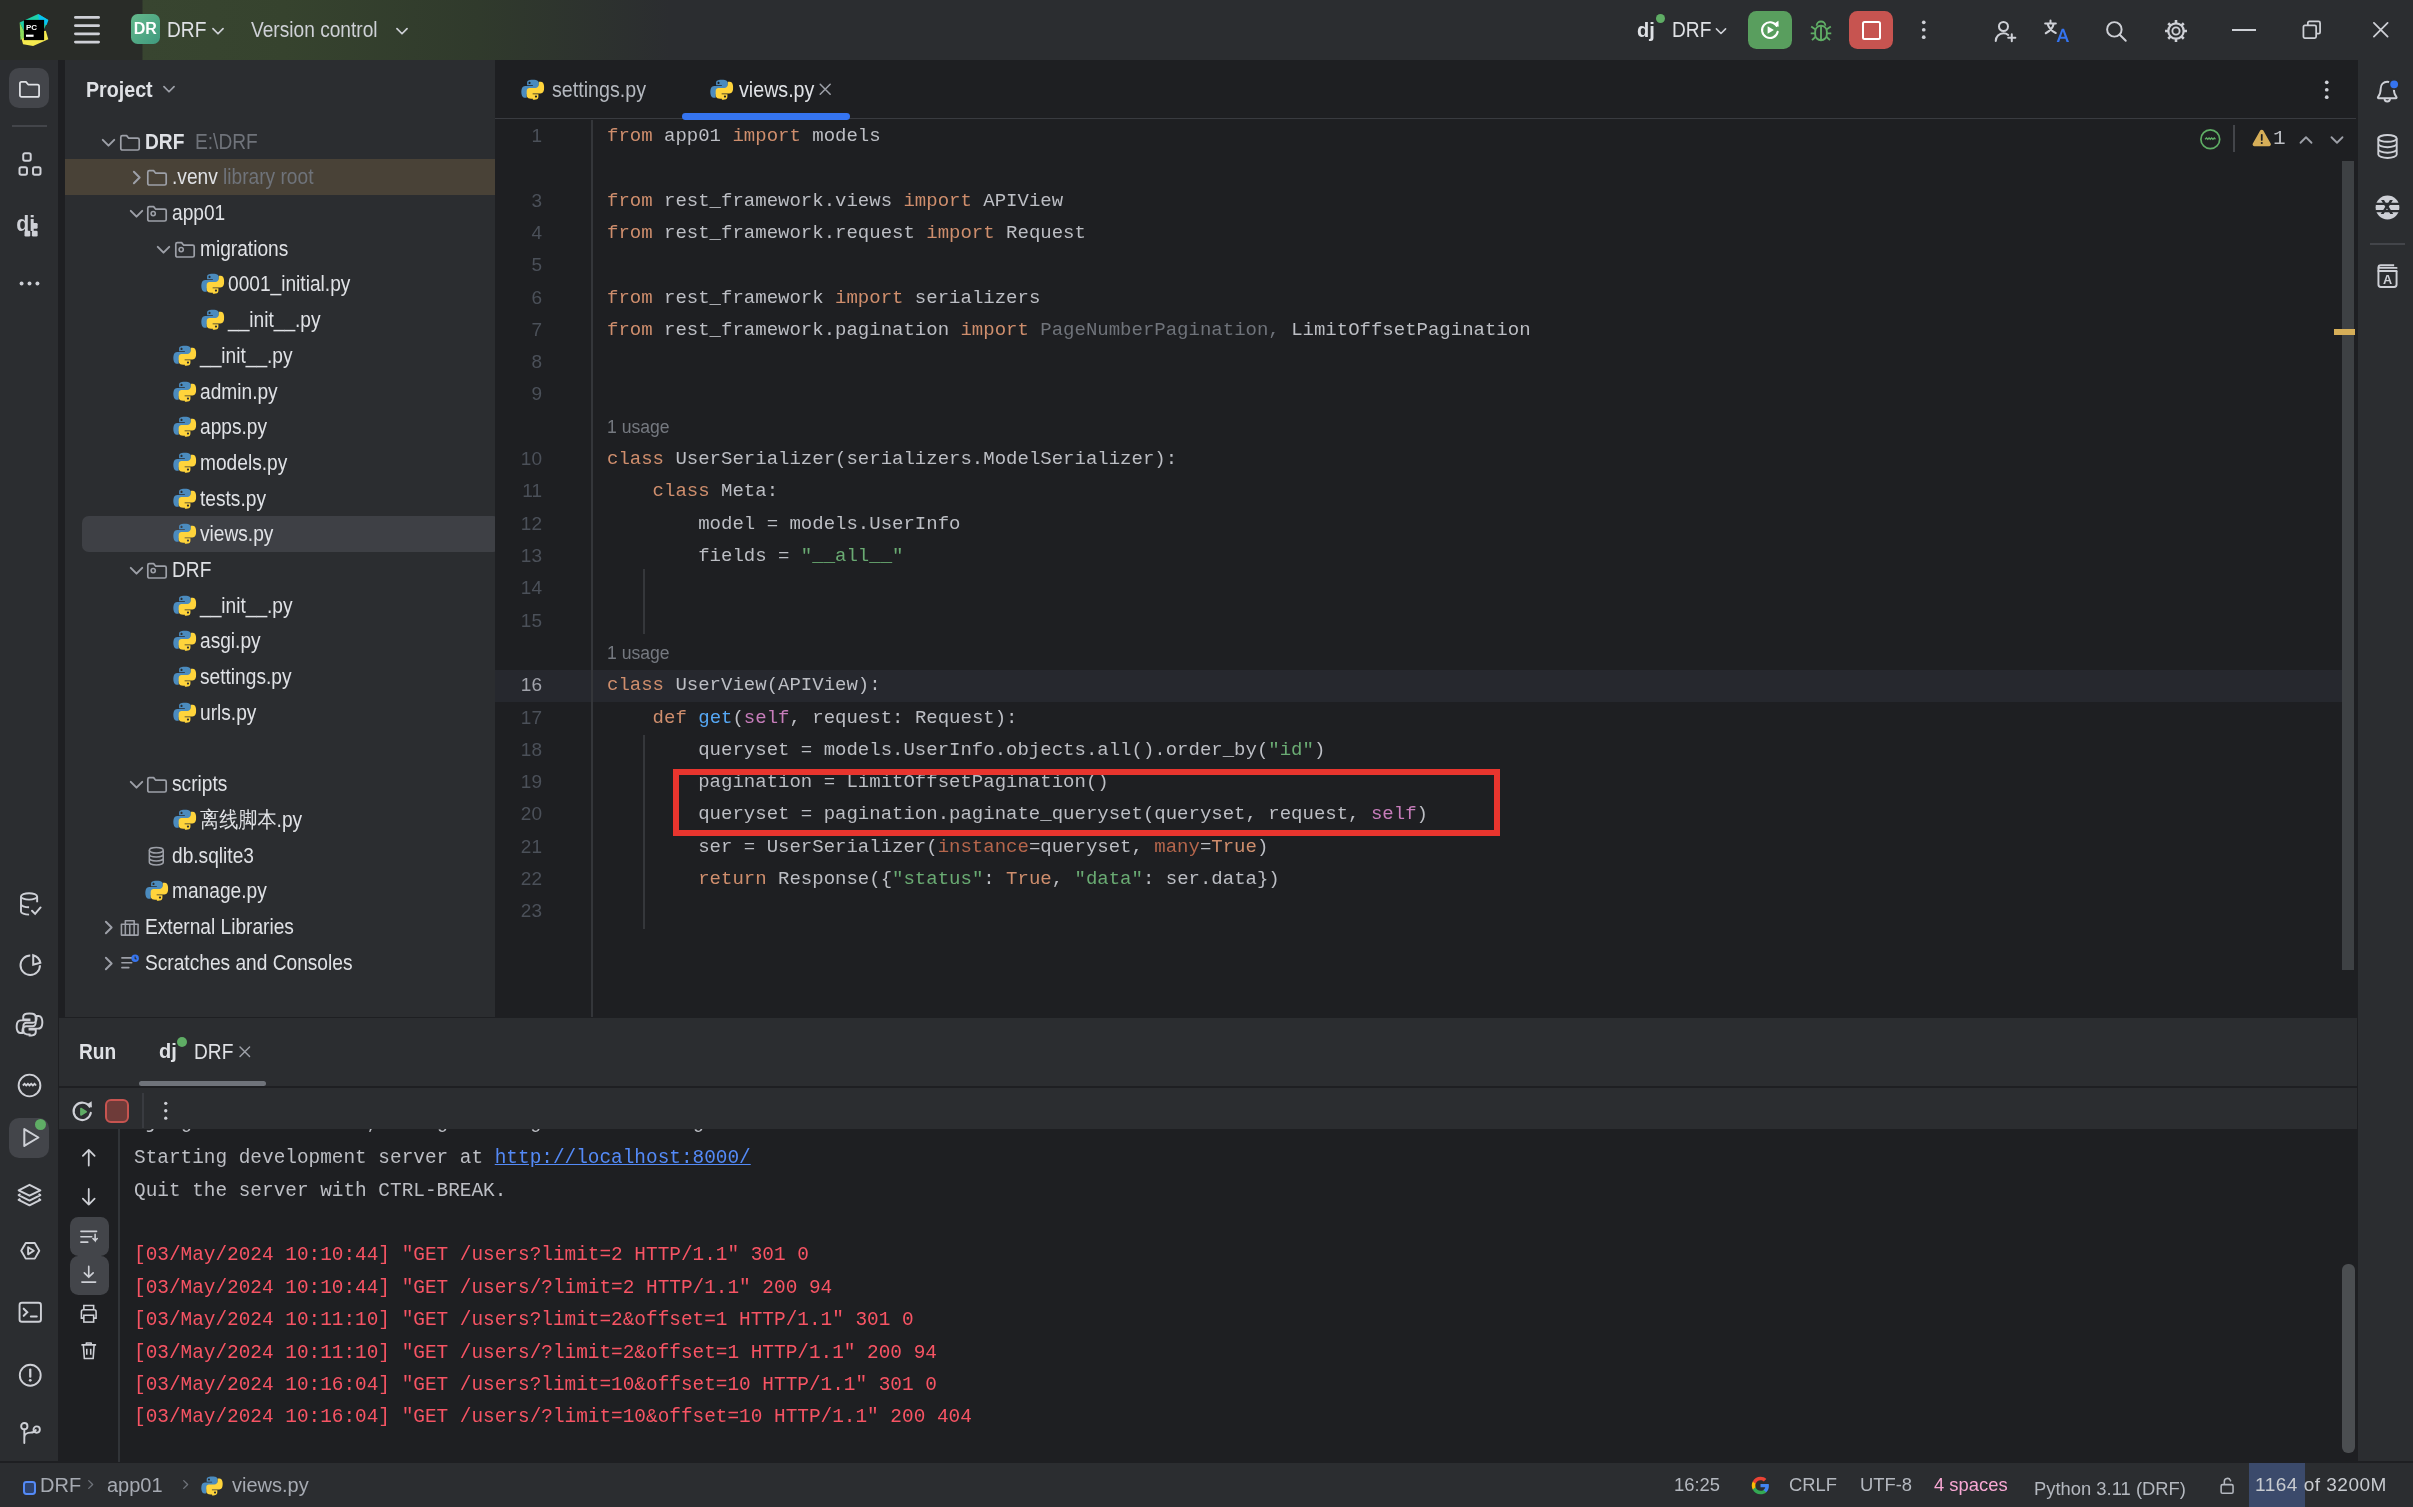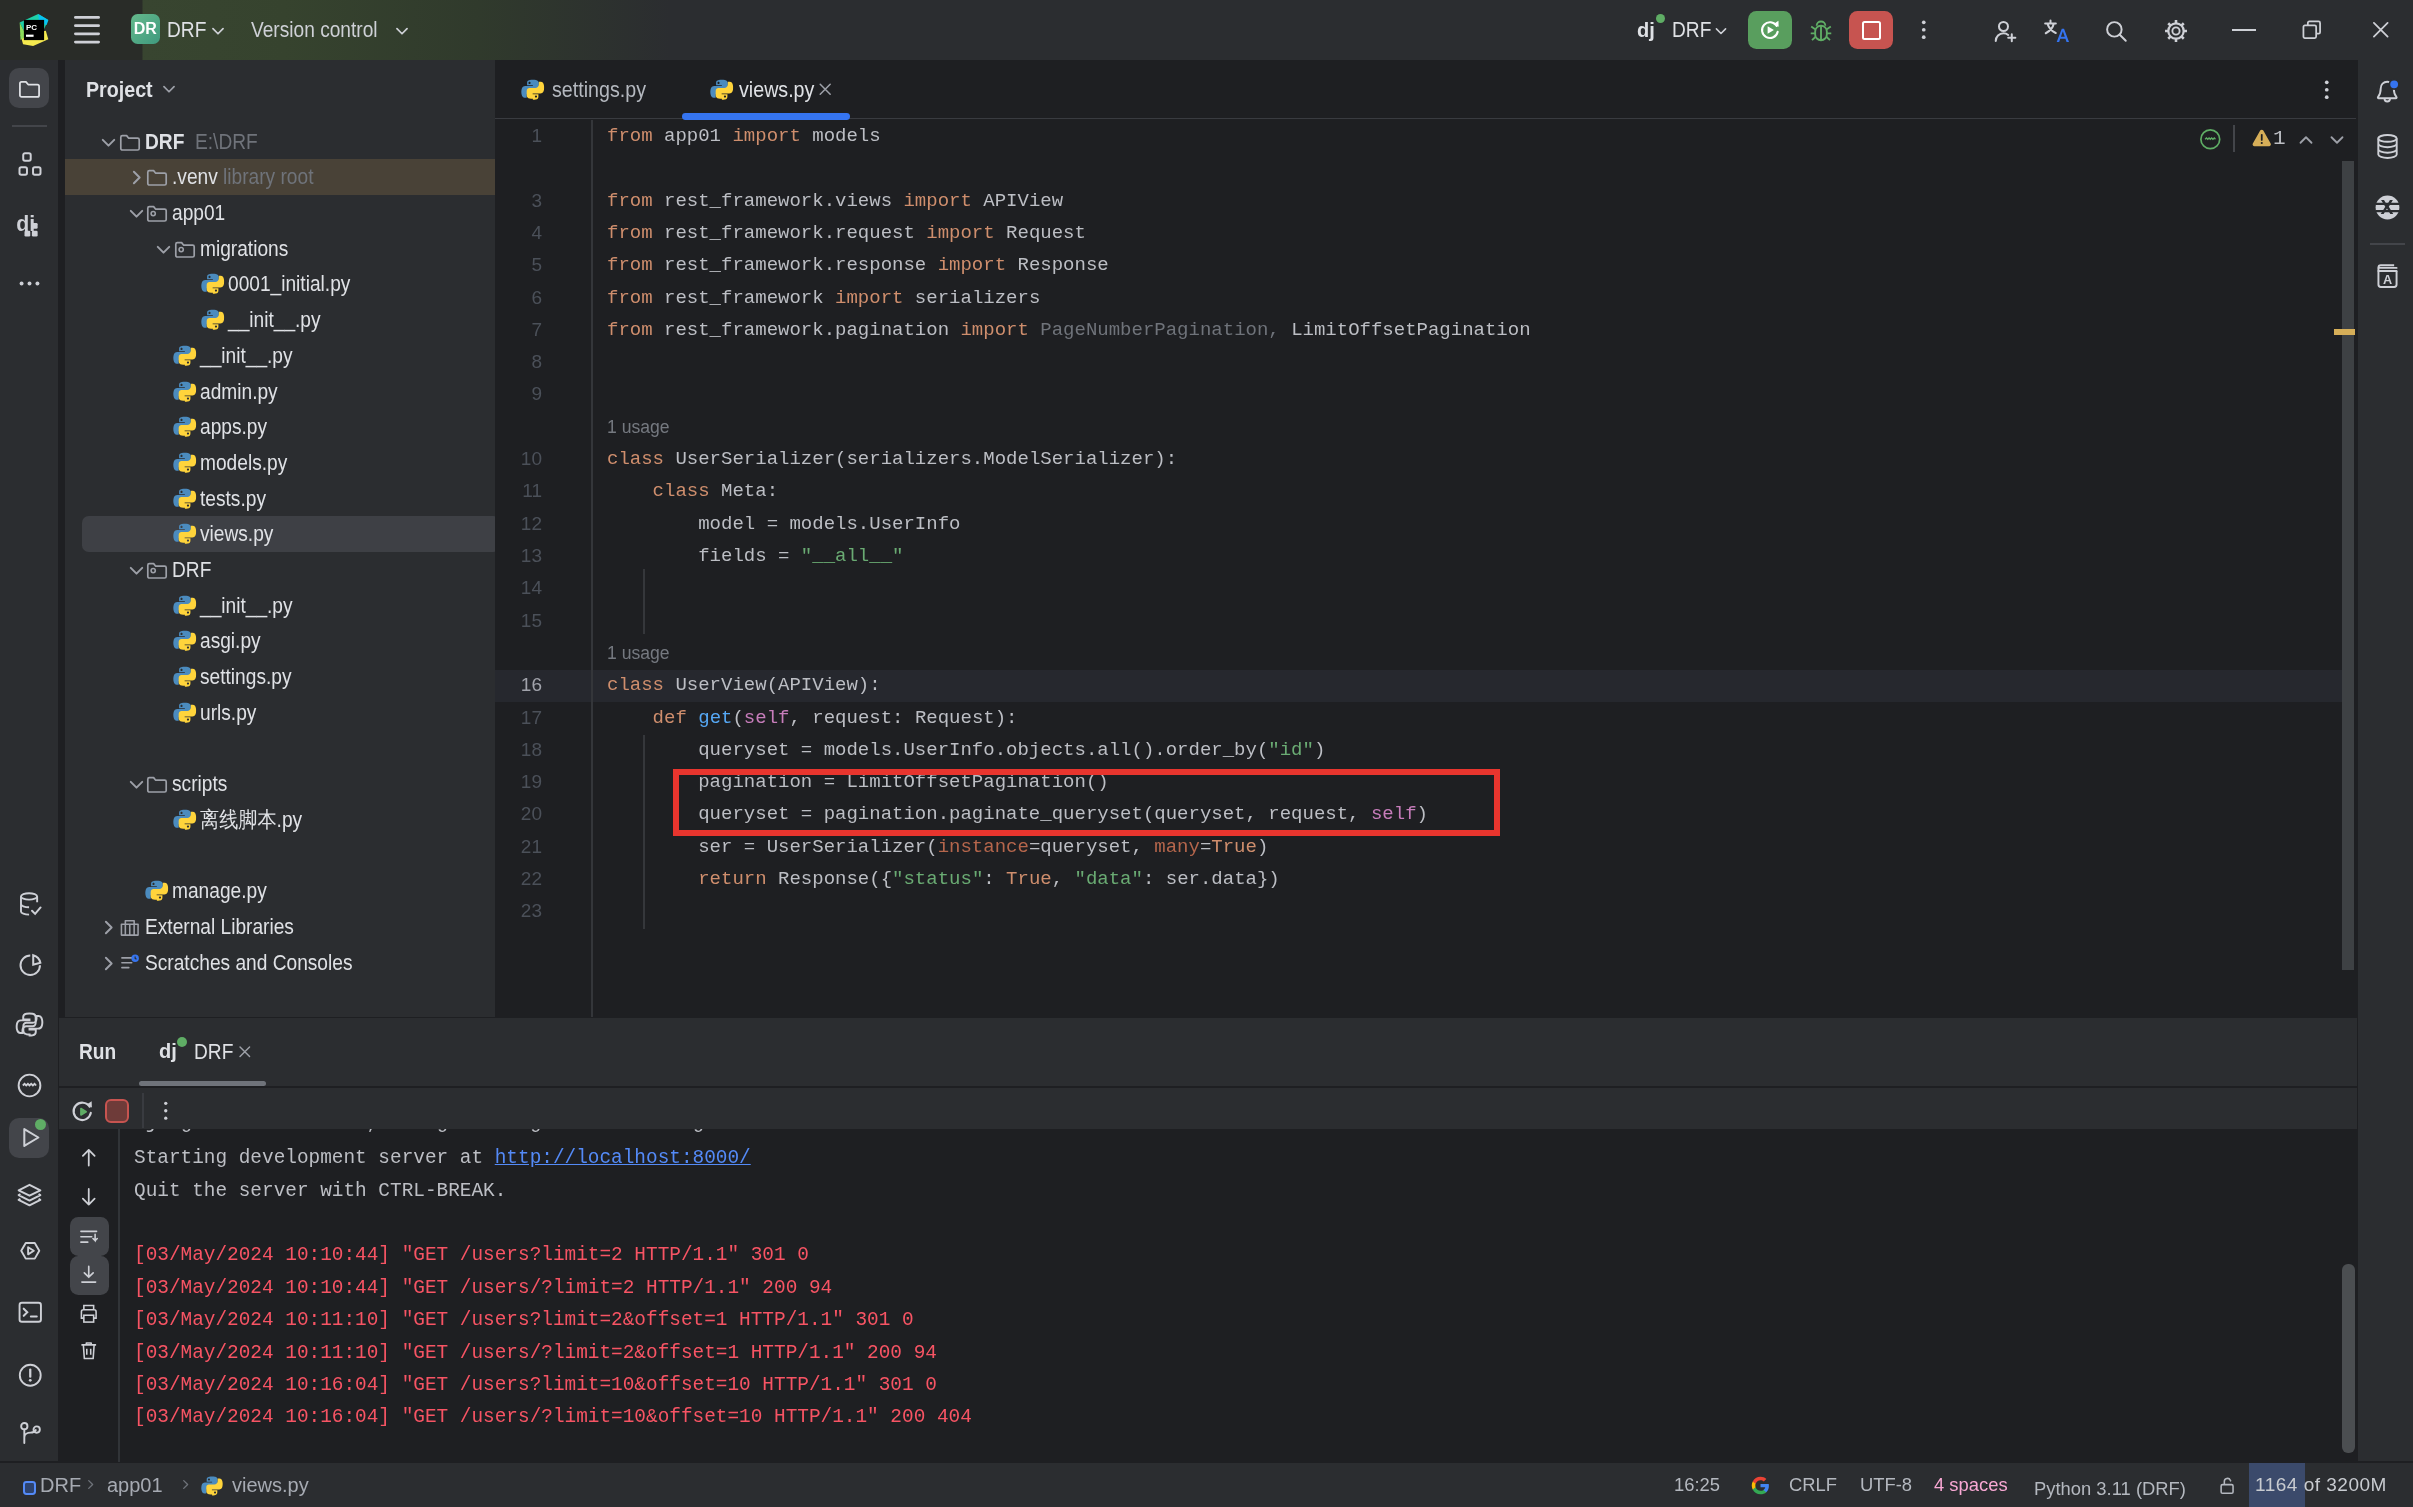--- a/index.html
+++ b/index.html
@@ -402,20 +402,26 @@
           <use href="#fold"></use>
         </svg>
       <div class="a lbl" style="left:107px;">scripts</div>
     </div>
     <div class="trow" style="top:742px;">
       <svg class="ic a" style="left:108px;top:5.9px" width="23.5" height="23.5" viewBox="0 0 24 24">
           <use href="#py"></use>
         </svg>
       <div class="a lbl" style="left:135px;">离线脚本.py</div>
     </div>
+    <div class="trow" style="top:778px;">
+      <svg class="ic a" style="left:80px;top:6.7px" width="22.6" height="22.6" viewBox="0 0 24 24">
+          <use href="#db"></use>
+        </svg>
+      <div class="a lbl" style="left:107px;">db.sqlite3</div>
+    </div>
     <div class="trow" style="top:813px;">
       <svg class="ic a" style="left:80px;top:5.9px" width="23.5" height="23.5" viewBox="0 0 24 24">
           <use href="#py"></use>
         </svg>
       <div class="a lbl" style="left:107px;">manage.py</div>
     </div>
     <div class="trow" style="top:849px;">
       <svg class="chev" style="left:31px;color:#9da0a8" viewBox="0 0 24 24">
           <use href="#chev-r"></use>
         </svg>
@@ -479,21 +485,20 @@
       <div class="lnum" style="top:582px;">17</div>
       <div class="lnum" style="top:614px;">18</div>
       <div class="lnum" style="top:646px;">19</div>
       <div class="lnum" style="top:678px;">20</div>
       <div class="lnum" style="top:711px;">21</div>
       <div class="lnum" style="top:743px;">22</div>
       <div class="lnum" style="top:775px;">23</div>
       <div class="cl mono" style="top:0px;"><span class="kw">from</span> app01 <span class="kw">import</span> models</div>
       <div class="cl mono" style="top:65px;"><span class="kw">from</span> rest_framework.views <span class="kw">import</span> APIView</div>
       <div class="cl mono" style="top:97px;"><span class="kw">from</span> rest_framework.request <span class="kw">import</span> Request</div>
-      <div class="cl mono" style="top:129px;"><span class="kw">from</span> rest_framework.response <span class="kw">import</span> Response</div>
       <div class="cl mono" style="top:162px;"><span class="kw">from</span> rest_framework <span class="kw">import</span> serializers</div>
       <div class="cl mono" style="top:194px;"><span class="kw">from</span> rest_framework.pagination <span class="kw">import</span> <span class="gray">PageNumberPagination, </span>LimitOffsetPagination</div>
       <div class="cl usage" style="top:291px;">1 usage</div>
       <div class="cl mono" style="top:323px;"><span class="kw">class</span> UserSerializer(serializers.ModelSerializer):</div>
       <div class="cl mono" style="top:355px;">    <span class="kw">class</span> Meta:</div>
       <div class="cl mono" style="top:388px;">        model = models.UserInfo</div>
       <div class="cl mono" style="top:420px;">        fields = <span class="str">"__all__"</span></div>
       <div class="cl usage" style="top:517px;">1 usage</div>
       <div class="cl mono" style="top:549px;"><span class="kw">class</span> UserView(APIView):</div>
       <div class="cl mono" style="top:582px;">    <span class="kw">def</span> <span class="fn">get</span>(<span class="slf">self</span>, request: Request):</div>

